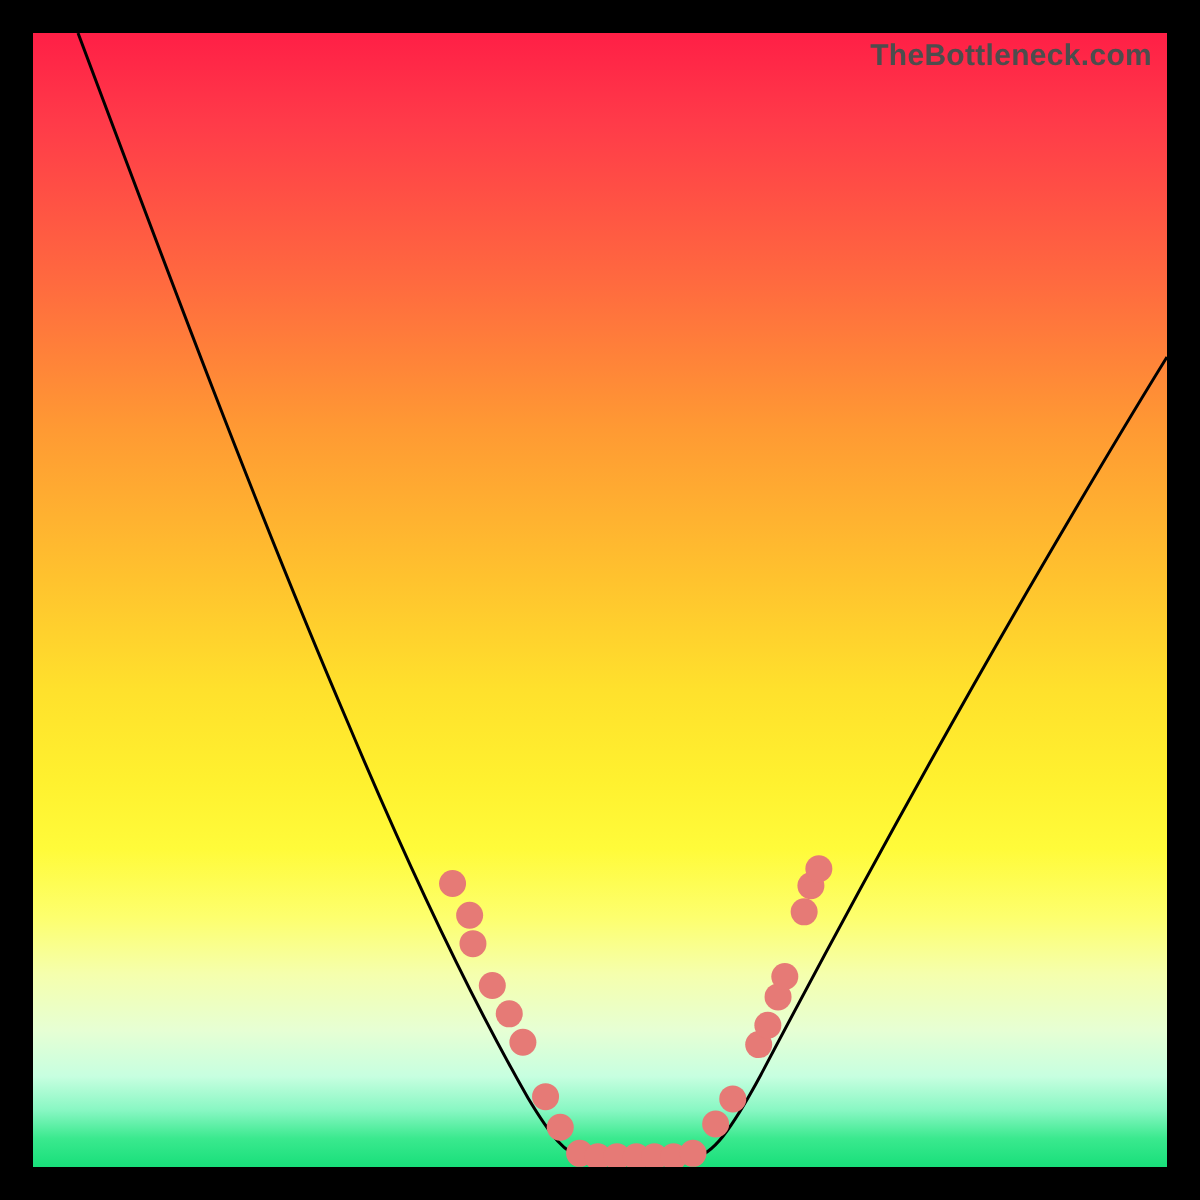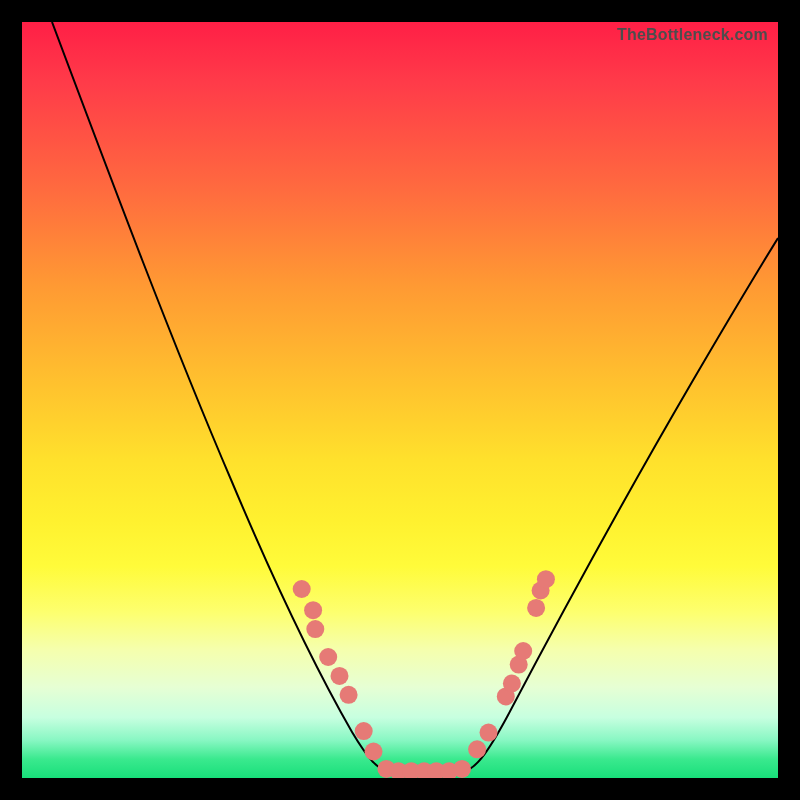--- a/index.html
+++ b/index.html
@@ -32,21 +32,21 @@
       #c7ffe0 92%,
       #88f7c3 95%,
       #3ae98e 97.5%,
       #18df7a 100%
     );
   }
   .watermark {
     position: absolute;
     top: 4px;
     right: 10px;
-    font-size: 16px;
+    font-size: 20px;
     font-weight: 600;
     color: #4d4d4d;
     letter-spacing: 0.2px;
     user-select: none;
   }
   svg.overlay {
     position: absolute;
     left: 0;
     top: 0;
     width: 756px;

